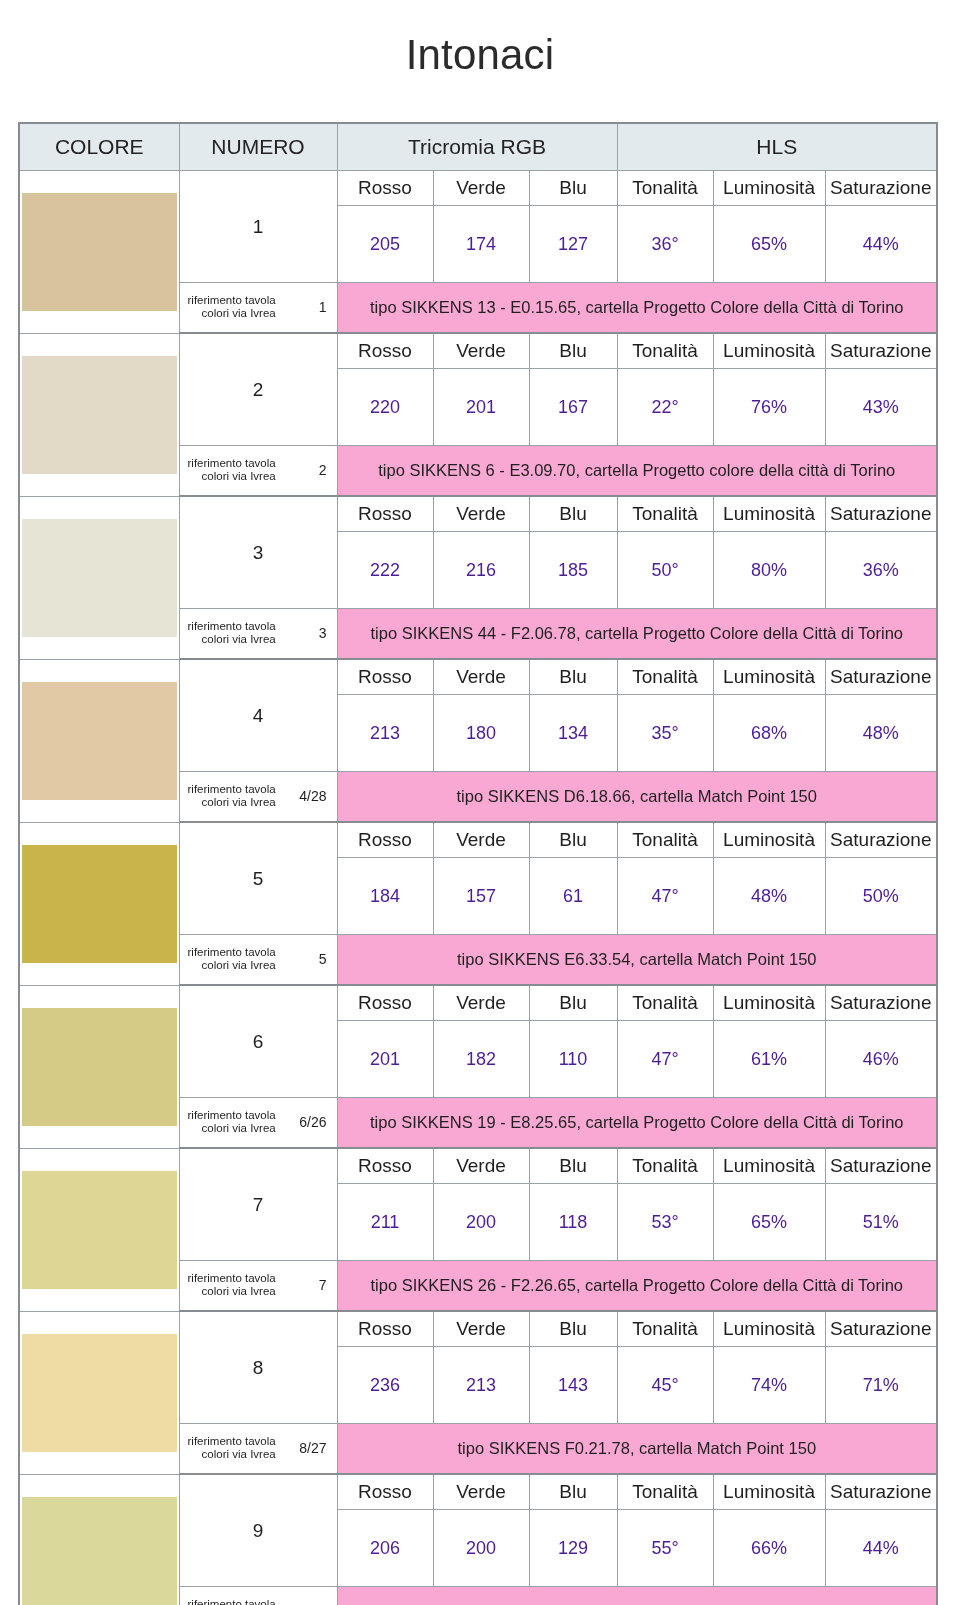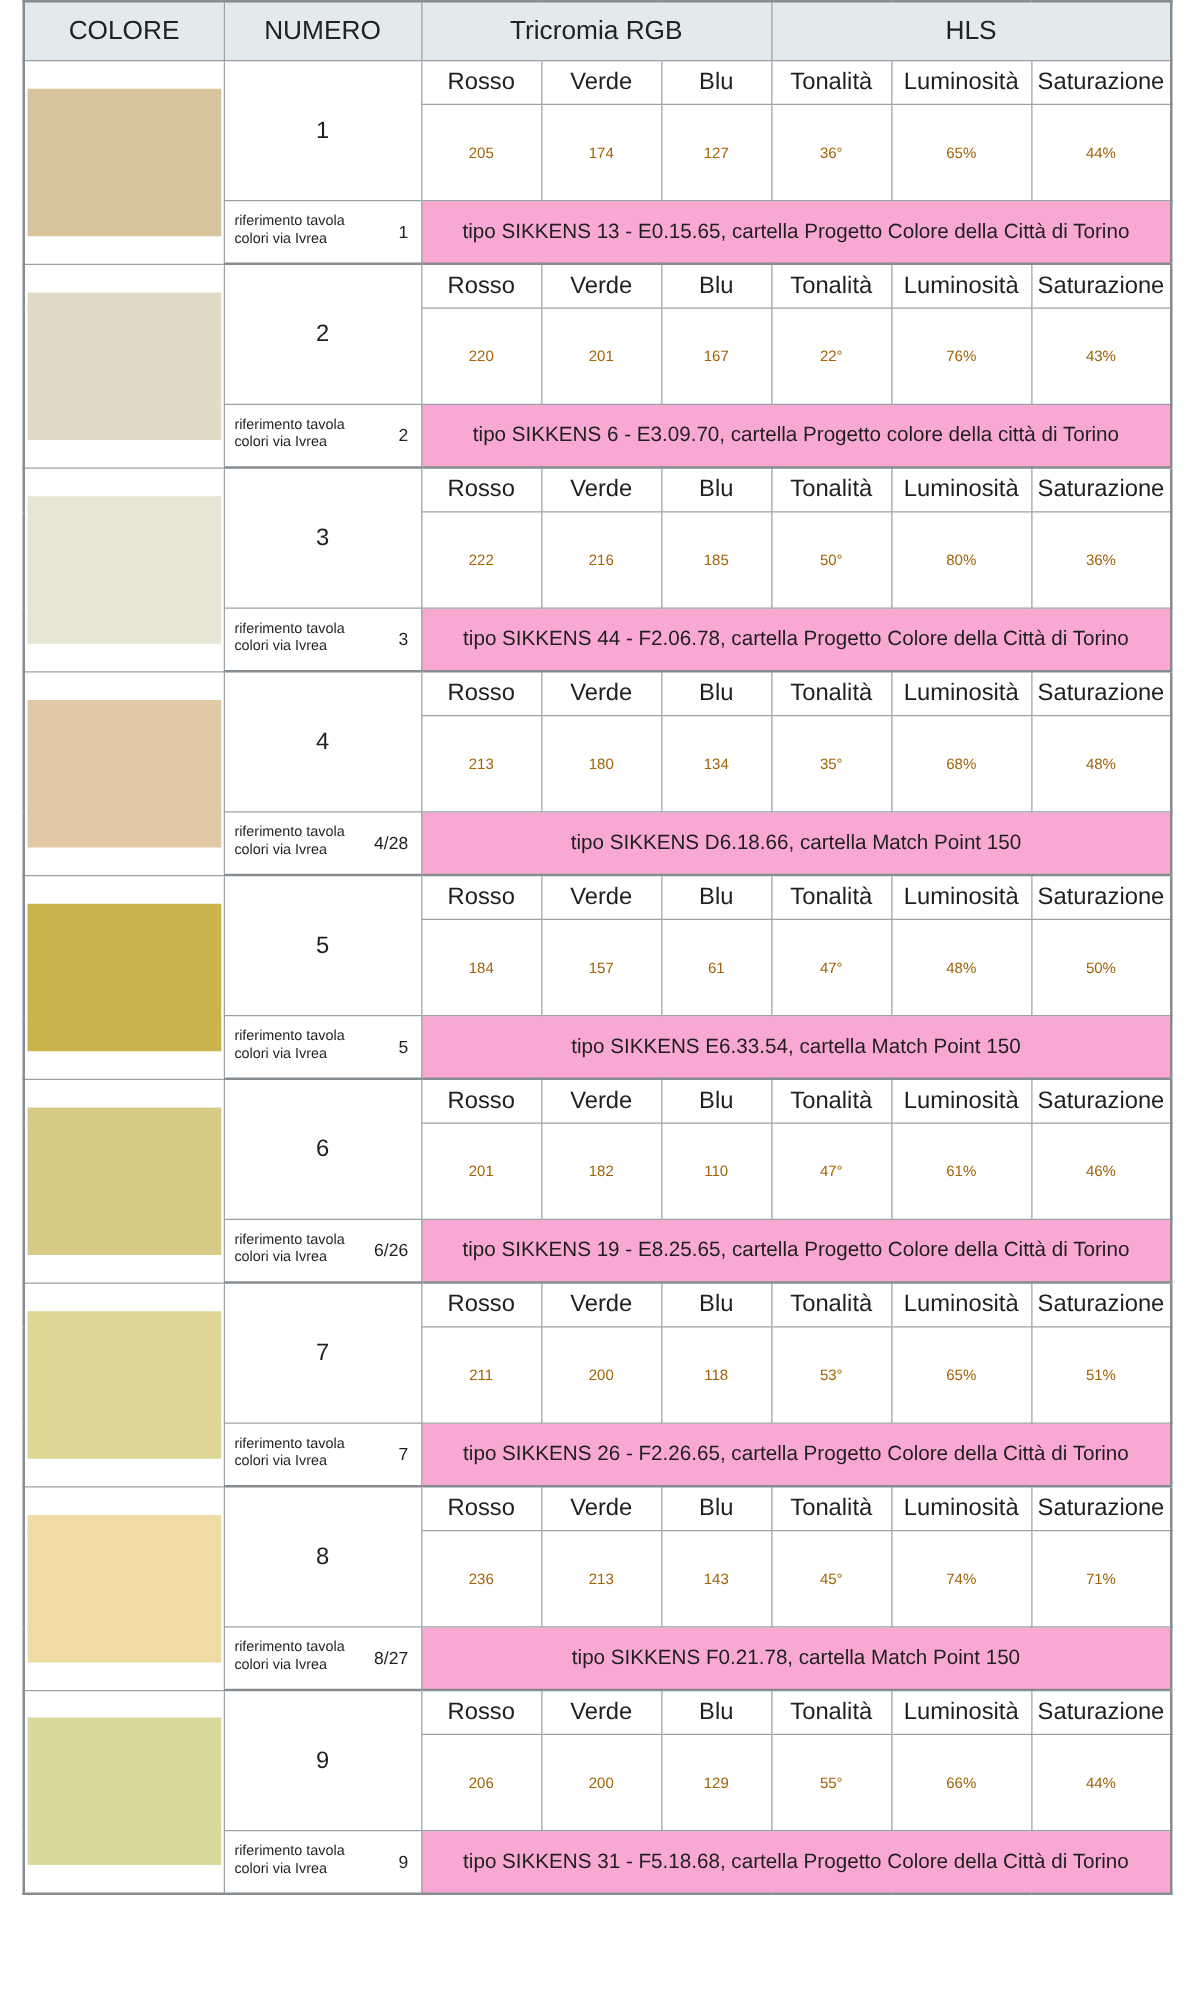--- a/index.html
+++ b/index.html
@@ -105,23 +105,23 @@
     color: #1f1f1f;
     background: #fff;
     padding: 0 2px;
   }
   .sub-hdr td.last { border-right: none; border-radius: 13px; }
 
   .val-row td {
     border: 1px solid #9aa2a7;
     text-align: center;
     vertical-align: middle;
-    font-size: 12px;
+    font-size: 18px;
     height: 76px;
-    color: #a16207;
+    color: #4c1d95;
     background: #fff;
     padding: 0 2px;
   }
   .val-row td.last { border-right: none; }
 
   
   .ref-label-cell {
     border: 1px solid #9aa2a7;
     background: #fff;
     padding: 4px 8px 5px 8px;
@@ -131,21 +131,21 @@
   .ref-label-inner {
     display: flex;
     align-items: center;
     justify-content: space-between;
     gap: 6px;
   }
   .ref-label-text {
     font-size: 11.5px;
     line-height: 1.18;
     color: #1f1f1f;
-    text-align: left;
+    text-align: right;
     white-space: pre-line;
   }
   .ref-label-num {
     font-size: 14px;
     color: #1f1f1f;
     white-space: nowrap;
     padding-right: 2px;
   }
   .ref-desc-cell {
     border: 1px solid #9aa2a7;
@@ -160,20 +160,21 @@
   }
 
   
   tr.block-end > td { border-bottom: 2px solid #868c90; }
 </style>
 </head>
 <body>
 
 <div class="page">
 
+  <h1 class="doc-title">Intonaci</h1>
 
   <table class="color-table">
     <colgroup>
       <col class="c-colore">
         <col class="c-numero">
         <col class="c-rosso">
       <col class="c-verde">
         <col class="c-blu">
         <col class="c-ton">
       <col class="c-lum">

